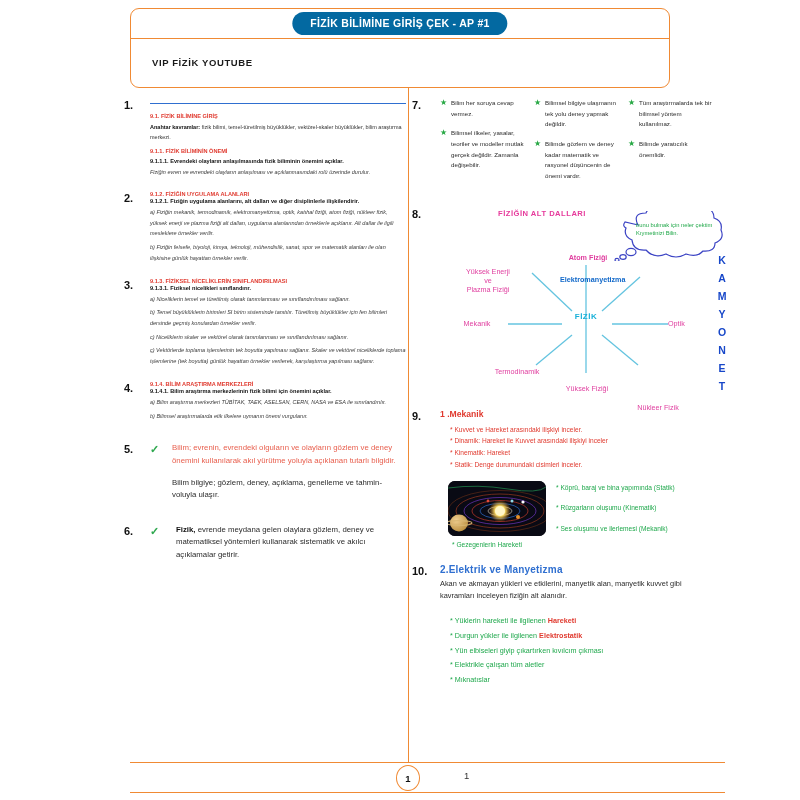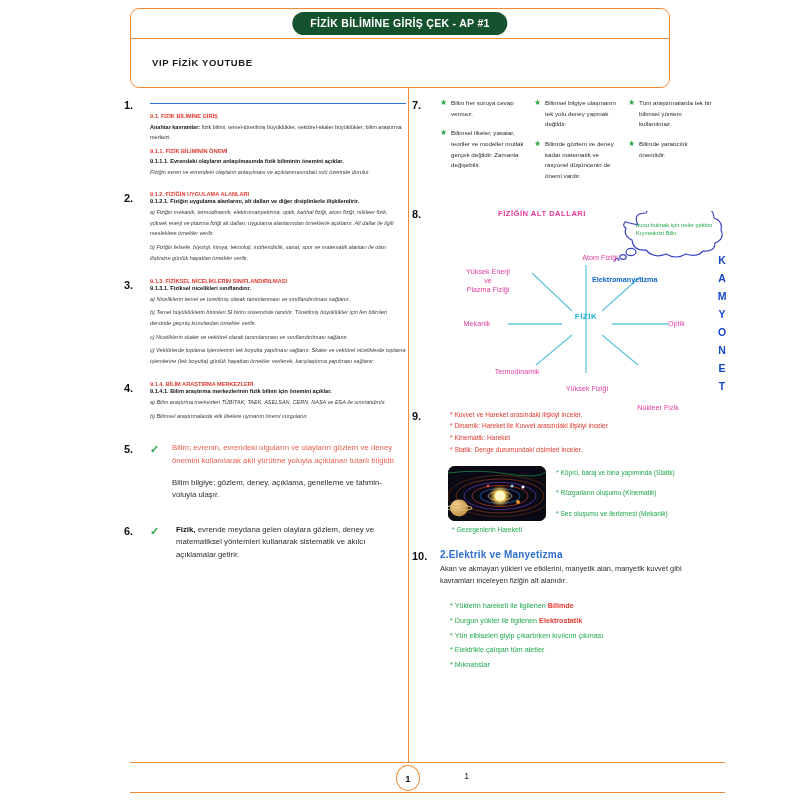--- a/index.html
+++ b/index.html
@@ -17,21 +17,21 @@
   #header-frame{
     position:absolute; left:130px; top:8px; width:540px; height:80px;
     border:1.6px solid #f08a34; border-radius:9px;
   }
   #header-divider{
     position:absolute; left:130px; top:38px; width:540px; height:0;
     border-top:1.2px solid #f08a34;
   }
   #title-pill{
     position:absolute; left:50%; top:12px; transform:translateX(-50%);
-    background:#14532d; color:#ffffff;
+    background:#0369a1; color:#ffffff;
     font-size:10.5px; font-weight:bold; letter-spacing:.3px;
     padding:5px 18px 6px; border-radius:12px; white-space:nowrap;
   }
   #channel-name{
     position:absolute; left:152px; top:57px;
     font-size:9.5px; font-weight:bold; letter-spacing:.6px; color:#1a1a1a;
   }
 
   
   #v-divider{
@@ -283,25 +283,25 @@
         <svg id="bubble" viewBox="0 0 118 50">
           <g fill="none" stroke="#3b43c4" stroke-width="1.2">
             <path d="M26 14 q-6 -12 8 -12 q4 -9 16 -6 q8 -9 20 -3 q12 -5 18 4 q14 -1 14 10 q9 3 7 12 q4 9 -6 13 q0 9 -12 8 q-6 7 -17 3 q-10 6 -20 0 q-12 5 -20 -4 q-13 1 -14 -10 q-9 -4 -6 -12 q-4 -2 -1 -6 z"></path>
             <ellipse cx="19" cy="41" rx="5" ry="3.6"></ellipse>
             <ellipse cx="11" cy="46" rx="3.2" ry="2.4"></ellipse>
             <ellipse cx="5" cy="49" rx="2" ry="1.6"></ellipse>
           </g>
         </svg>
         <div id="bubble-text">bunu bulmak için neler çektim Kıymetinizi Bilin.</div>
 
-        <div class="dlabel" style="left:120px; top:46px; width:80px;">Atom Fiziği</div>
+        <div class="dlabel" style="left:108px; top:46px; width:80px;font-weight:bold;">Atom Fiziği</div>
         <div class="dlabel" style="left:8px; top:60px; width:80px; white-space:pre-line;">Yüksek Enerji
 ve
 Plazma Fiziği</div>
-        <div class="dlabel" id="lbl-em" style="left:152px; top:68px; width:130px; text-align:left;">Elektromanyetizma</div>
+        <div class="dlabel" id="lbl-em" style="left:120px; top:68px; width:130px; text-align:left;">Elektromanyetizma</div>
         <div class="dlabel" style="left:6px; top:112px; width:62px;">Mekanik</div>
         <div class="dlabel" style="left:228px; top:112px; width:48px; text-align:left;">Optik</div>
         <div class="dlabel" style="left:38px; top:160px; width:78px;">Termodinamik</div>
         <div class="dlabel" style="left:180px; top:160px; width:76px;margin-top:36px;">Nükleer Fizik</div>
         <div class="dlabel" style="left:104px; top:177px; width:86px;">Yüksek Fiziği</div>
 
         <div id="lbl-center">FİZİK</div>
 
         <div id="kamyonet">
           <div>K</div>
@@ -313,20 +313,21 @@
           <div>E</div>
           <div>T</div>
         </div>
       </div>
     </div>
   </div>
 
   <div class="item" style="margin-bottom:14px;">
     <div class="num right">9.</div>
     <div class="body">
+      <div class="h-red" style="margin-bottom:5px;">1 .Mekanik</div>
       <div style="padding-left:10px;">
         <div class="bul-red">* Kuvvet ve Hareket arasındaki ilişkiyi inceler.</div>
         <div class="bul-red">* Dinamik: Hareket ile Kuvvet arasındaki ilişkiyi inceler</div>
         <div class="bul-red">* Kinematik: Hareket</div>
         <div class="bul-red">* Statik: Denge durumundaki cisimleri inceler.</div>
       </div>
       <div style="display:flex; margin-top:10px; padding-left:8px;">
         <div>
           <div id="solar">
             <svg viewBox="0 0 98 55" width="98" height="55">
@@ -371,21 +372,21 @@
       </div>
     </div>
   </div>
 
   <div class="item">
     <div class="num right">10.</div>
     <div class="body">
       <div class="h-blue">2.Elektrik ve Manyetizma</div>
       <div class="p-blk10">Akan ve akmayan  yükleri ve etkilerini, manyetik alan, manyetik kuvvet gibi kavramları inceleyen fiziğin alt alanıdır.</div>
       <div style="padding-left:10px; margin-top:12px;">
-        <div class="li-grn"><span>* Yüklerin hareketi ile ilgilenen </span><span class="em-red">Bilimde</span></div>
+        <div class="li-grn"><span>* Yüklerin hareketi ile ilgilenen </span><span class="em-red">Hareketi</span></div>
         <div class="li-grn"><span>* Durgun yükler ile ilgilenen </span><span class="em-red">Elektrostatik</span></div>
         <div class="li-grn">* Yün elbiseleri giyip çıkartırken kıvılcım çıkması</div>
         <div class="li-grn">* Elektrikle çalışan tüm aletler</div>
         <div class="li-grn">* Mıknatıslar</div>
       </div>
     </div>
   </div>
 </div>
 
 </body></html>

